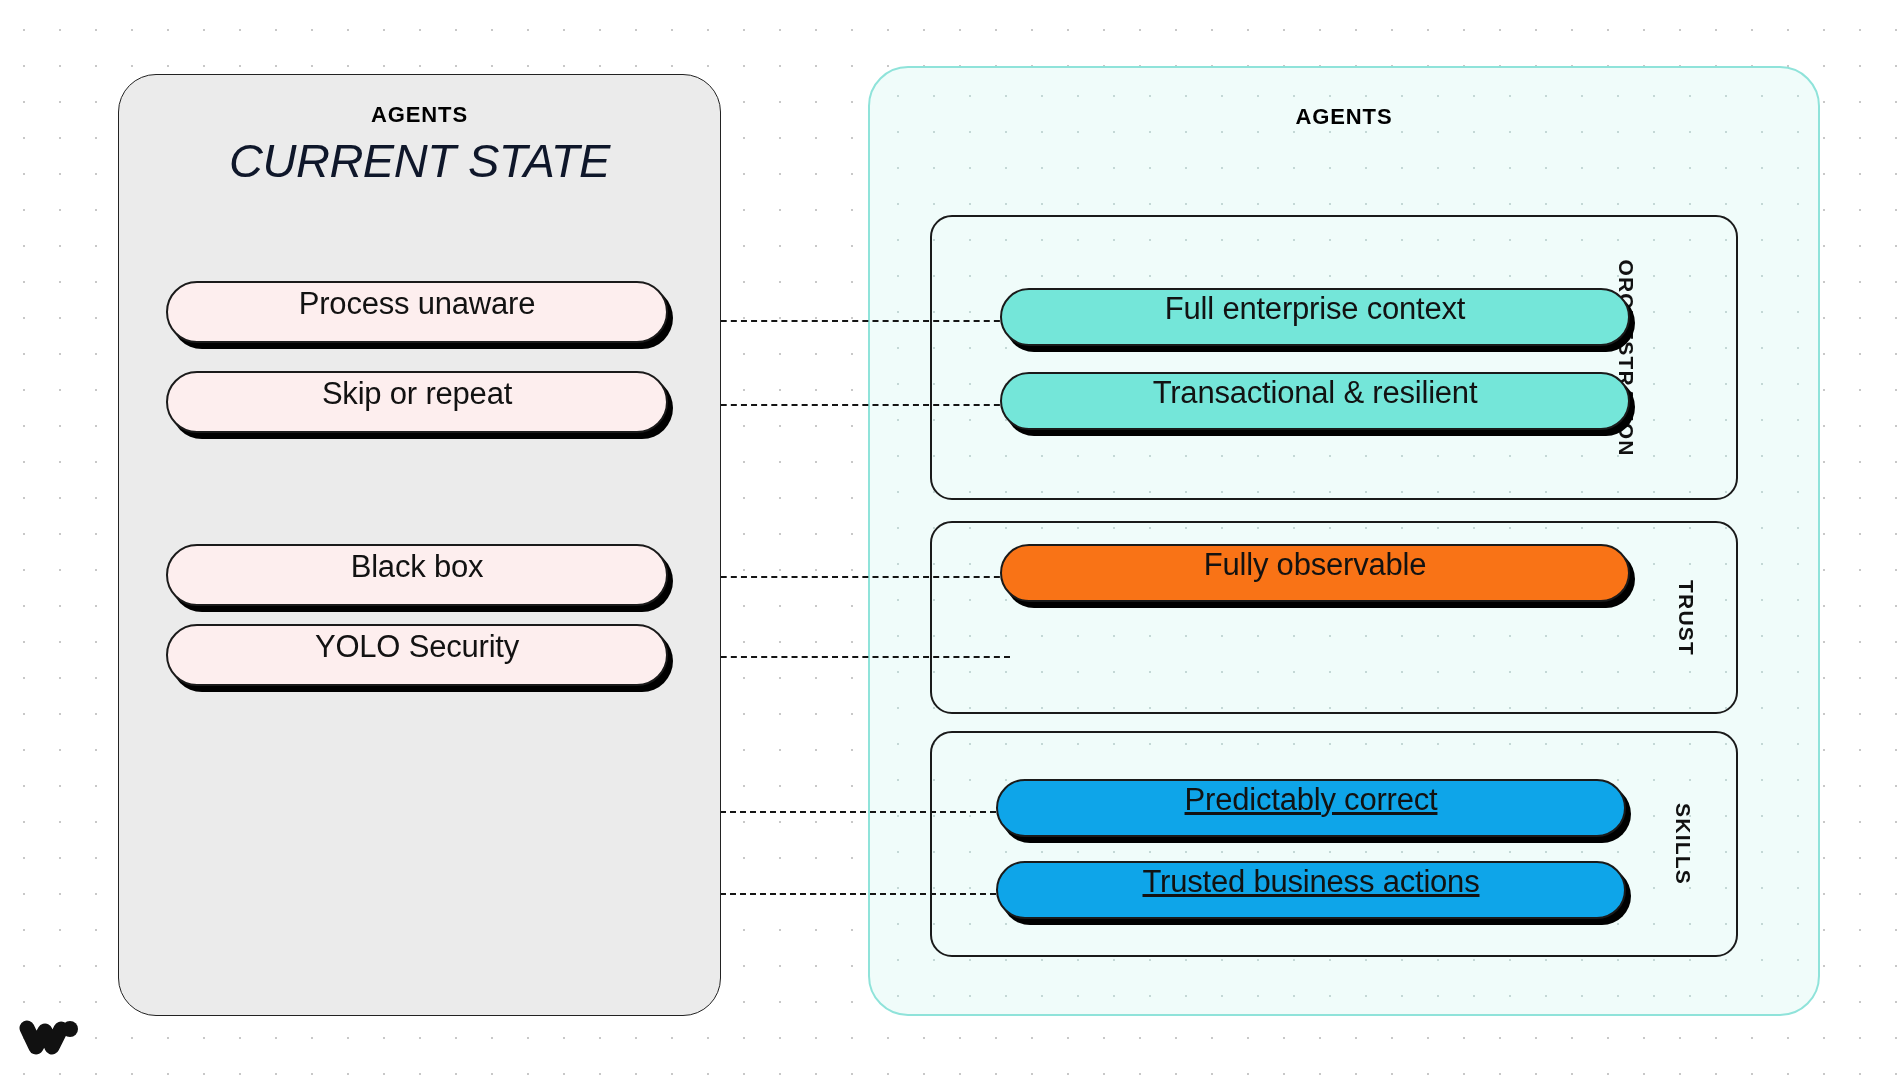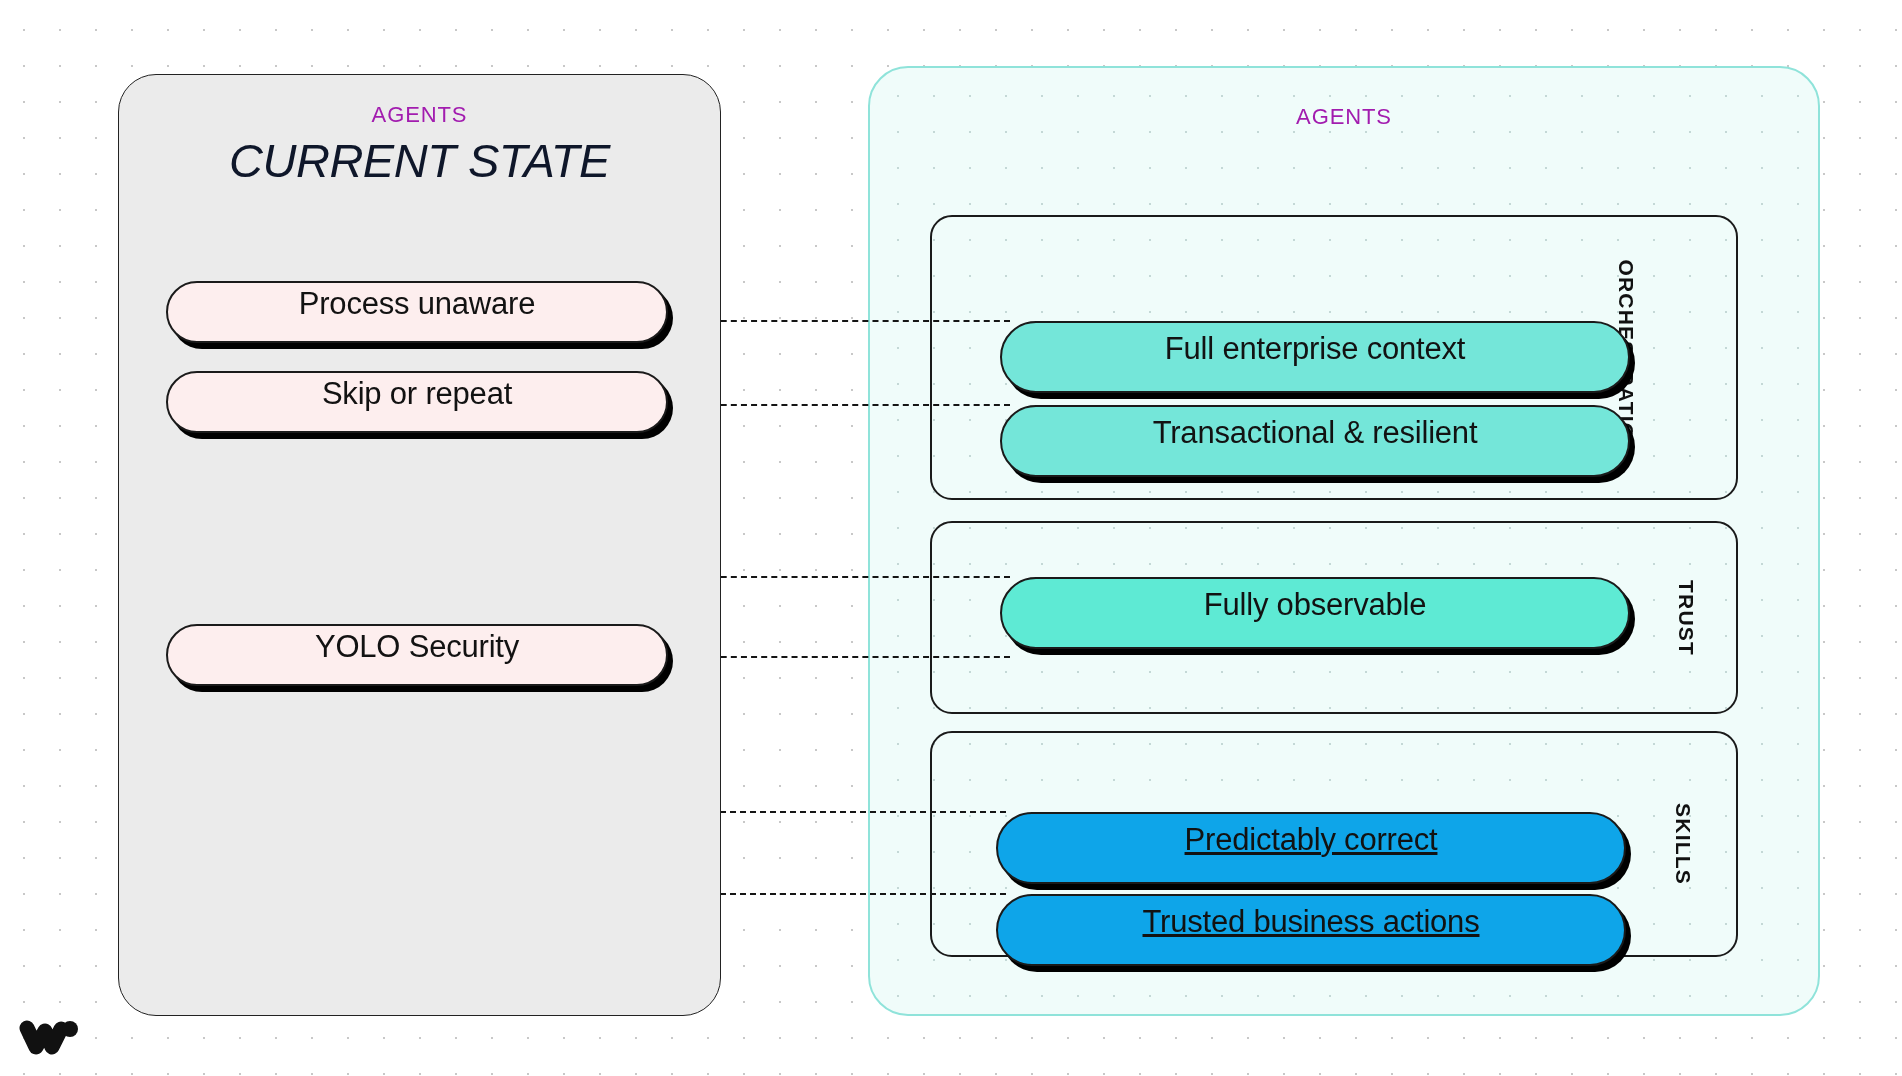--- a/index.html
+++ b/index.html
@@ -58,23 +58,23 @@
 
   
   .panel-header {
     position: absolute;
     width: 100%;
     text-align: center;
     z-index: 6;
   }
   .eyebrow {
     font-size: 22px;
-    font-weight: 400;
+    font-weight: 700;
     letter-spacing: 0.9px;
-    color: #a21caf;
+    color: #000000;
     line-height: 1;
   }
   .headline {
     font-size: 47px;
     font-style: italic;
     font-weight: 400;
     letter-spacing: -0.5px;
     color: #0f172a;
     line-height: 1.06;
     margin-top: 10px;
@@ -132,24 +132,24 @@
     font-size: 31px;
     font-weight: 400;
     color: #121212;
     letter-spacing: -0.2px;
     line-height: 1;
     padding-bottom: 18px;
     z-index: 8;
   }
 
   .pill-left  { left: 166px; width: 502px; height: 62px; background: #fdeeee; }
-  .pill-right { width: 630px; height: 72px; margin-top: 33px; }
+  .pill-right { width: 630px; height: 58px; }
 
   .pill-orch  { background: #74e6d9; }
-  .pill-trust { background: #5eead4; }
+  .pill-trust { background: #f97316; }
   .pill-skill { background: #0ea5e9; text-decoration: underline; }
 
   
   #pill-process-unaware   { top: 281px; }
   #pill-skip-or-repeat    { top: 371px; }
   #pill-black-box         { top: 544px; }
   #pill-yolo-security     { top: 624px; }
   #pill-confidently-wrong { top: 779px; }
   #pill-ad-hoc-api-calls  { top: 857px; }
 
@@ -217,20 +217,21 @@
   </div>
   <div class="group-box" id="group-trust">
     <span class="group-label">TRUST</span>
   </div>
   <div class="group-box" id="group-skills">
     <span class="group-label">SKILLS</span>
   </div>
 
   <div class="pill pill-left" id="pill-process-unaware">Process unaware</div>
   <div class="pill pill-left" id="pill-skip-or-repeat">Skip or repeat</div>
+  <div class="pill pill-left" id="pill-black-box">Black box</div>
   <div class="pill pill-left" id="pill-yolo-security">YOLO Security</div>
 
   <div class="pill pill-right pill-orch" id="pill-full-enterprise-context">Full enterprise context</div>
   <div class="pill pill-right pill-orch" id="pill-transactional-resilient">Transactional &amp; resilient</div>
   <div class="pill pill-right pill-trust" id="pill-fully-observable">Fully observable</div>
   <div class="pill pill-right pill-skill" id="pill-predictably-correct">Predictably correct</div>
   <div class="pill pill-right pill-skill" id="pill-trusted-business-actions">Trusted business actions</div>
 
   <svg id="brand-logo" viewBox="0 0 62 40">
     <g fill="#111111" stroke="#111111" stroke-linejoin="round" stroke-linecap="round" stroke-width="15">

